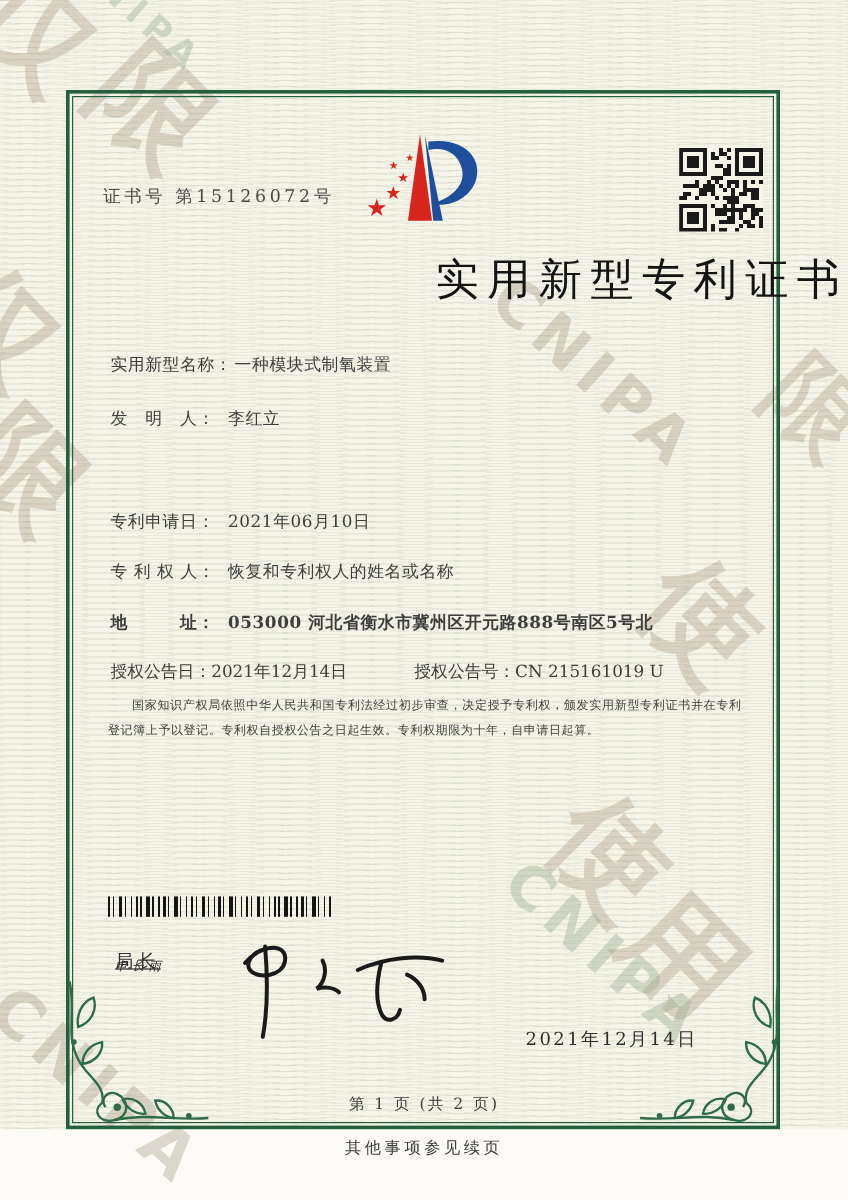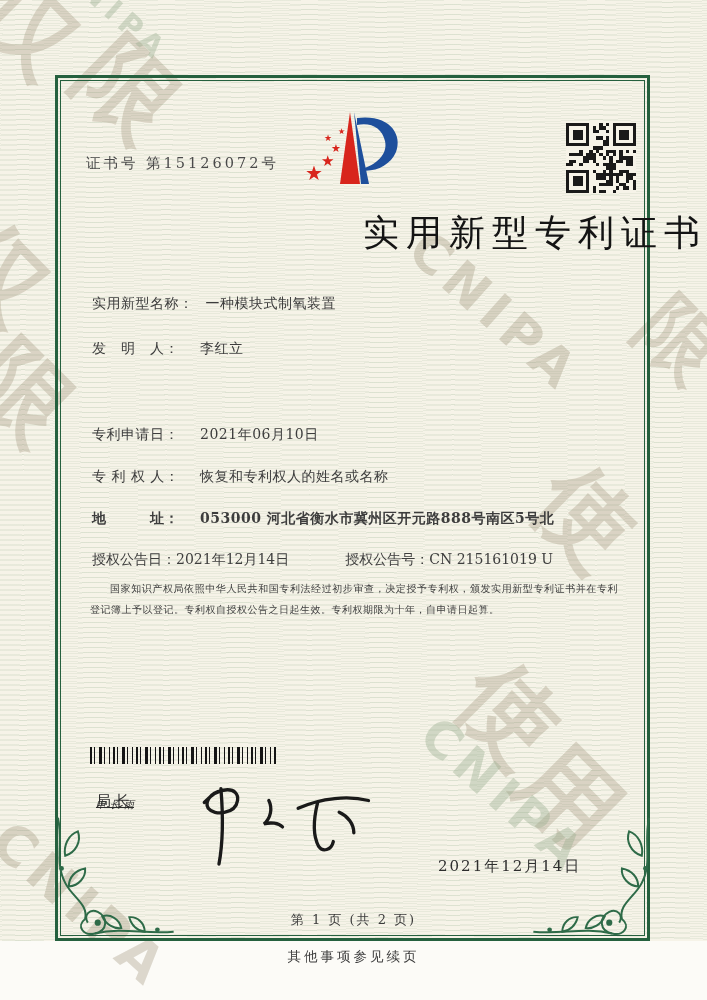--- a/index.html
+++ b/index.html
@@ -38,21 +38,21 @@
   
   .cert-no{position:absolute;left:86px;top:118px;font-size:14.5px;letter-spacing:3px;color:#4a4a4a;margin-top:36px;}
   .logo{position:absolute;left:297px;top:108px;width:110px;height:97px;}
   .qr{position:absolute;left:566px;top:123px;width:70px;height:70px;}
   .title{
     position:absolute;left:0;right:0;top:209px;text-align:right;
     font-size:36px;font-weight:400;color:#141414;letter-spacing:7px;
   }
   .field-row{position:absolute;left:92px;font-size:14px;color:var(--ink);letter-spacing:0.5px;white-space:nowrap;}
   .f-label{display:inline-block;min-width:96px;}
-  .f-value{margin-left:12px;}
+  .f-value{margin-left:2px;}
   .grant-row{position:absolute;left:92px;top:551px;font-size:14px;color:var(--ink);white-space:nowrap;}
   .grant-right{margin-left:56px;}
   .paras{position:absolute;left:90px;top:578px;width:528px;}
   .paras p{
     margin:0 0 7px 0;font-size:10px;line-height:21px;color:#414141;
     text-align:justify;text-indent:2em;letter-spacing:0.5px;
   }
   .barcode{
     position:absolute;left:90px;top:747px;width:188px;height:17px;
     background:repeating-linear-gradient(90deg,

